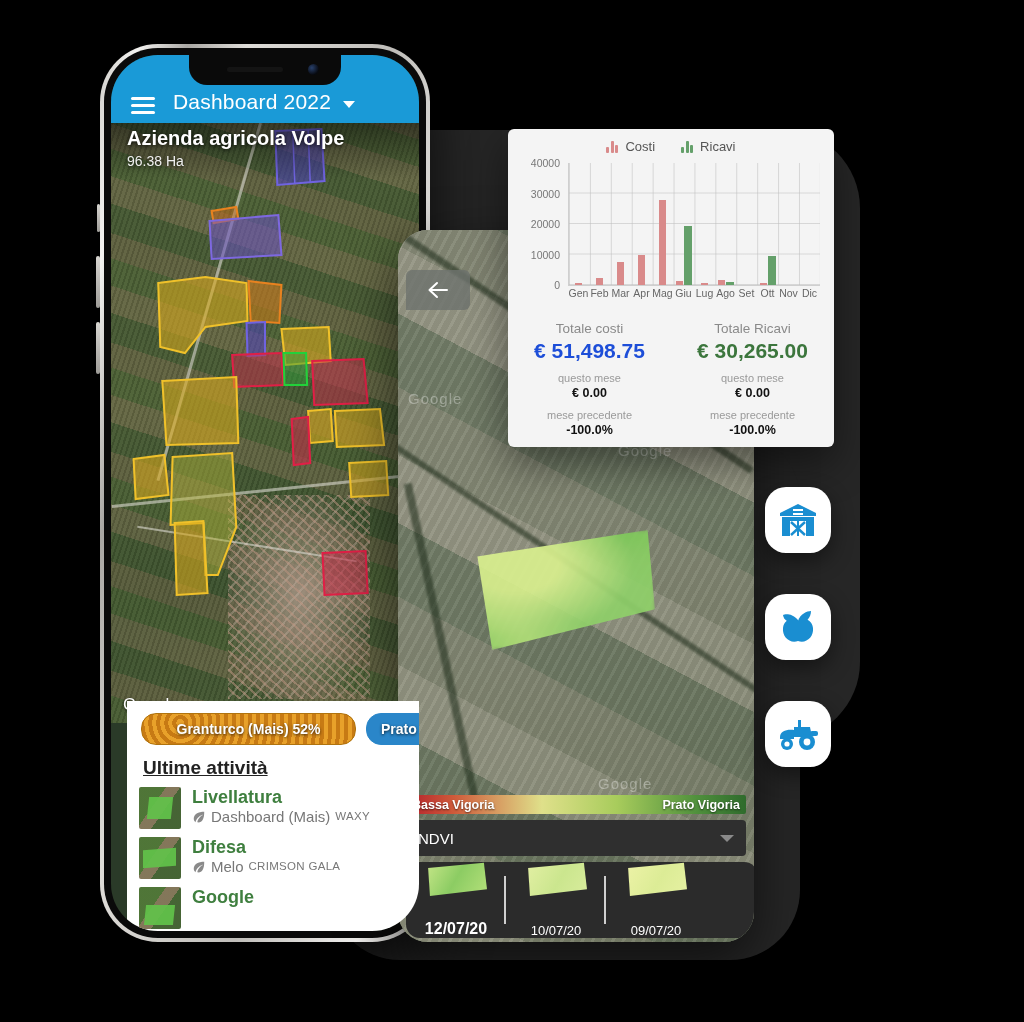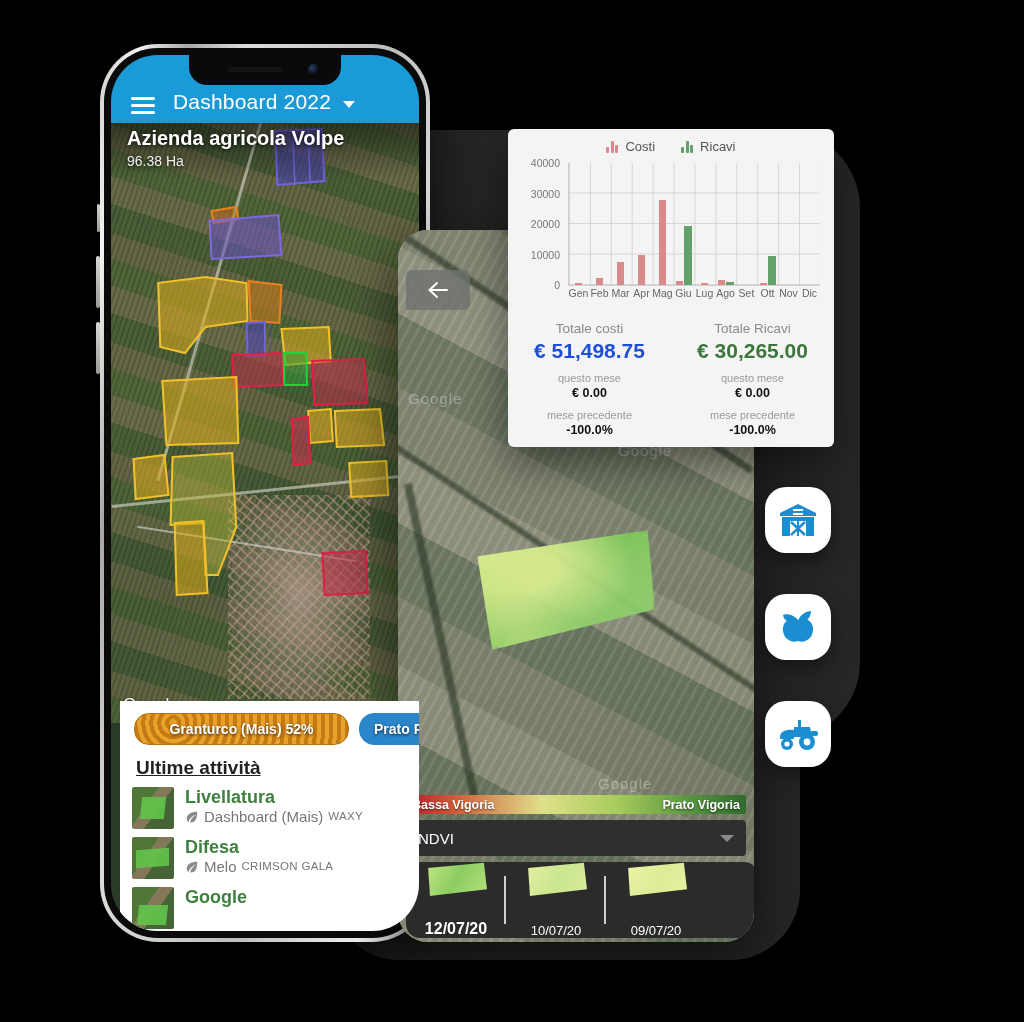--- a/index.html
+++ b/index.html
@@ -65,21 +65,21 @@
   .gmwm{position:absolute;left:12px;bottom:8px;color:#fff;font-size:17px;font-family:"Liberation Sans",sans-serif;
     text-shadow:0 1px 3px rgba(0,0,0,.8);letter-spacing:.2px;}
   .map1 .topfade{position:absolute;left:0;top:0;width:100%;height:56px;
     background:linear-gradient(180deg,rgba(0,0,0,.45),rgba(0,0,0,0));}
   .farmname{position:absolute;left:16px;top:4px;color:#fff;font-size:20px;font-weight:bold;
     text-shadow:0 1px 4px rgba(0,0,0,.85);}
   .farmha{position:absolute;left:16px;top:30px;color:#f0f0f0;font-size:14px;
     text-shadow:0 1px 4px rgba(0,0,0,.85);}
 
   
-  .sheet1{position:absolute;left:9px;bottom:0;width:100%;height:230px;background:#fff;z-index:20;}
+  .sheet1{position:absolute;left:16px;bottom:0;width:100%;height:230px;background:#fff;z-index:20;}
   .chips{display:flex;gap:10px;padding:12px 14px 0 14px;}
   .chip{height:30px;border-radius:15px;display:flex;align-items:center;justify-content:center;
     padding:0 14px;color:#fff;font-size:14px;font-weight:bold;white-space:nowrap;
     text-shadow:0 1px 3px rgba(0,0,0,.75);}
   .chip.corn{background:
       repeating-radial-gradient(circle at 18% 30%, #e8a12a 0 4px, #c77a14 4px 8px),
       repeating-radial-gradient(circle at 62% 70%, #f0b845 0 5px, #b8700f 5px 10px),
       linear-gradient(90deg,#d98f1c,#c8800f);
     border:1px solid #b0730e;min-width:185px;}
   .chip.blue{background:#2a86c9;border:1px solid #2a86c9;}

